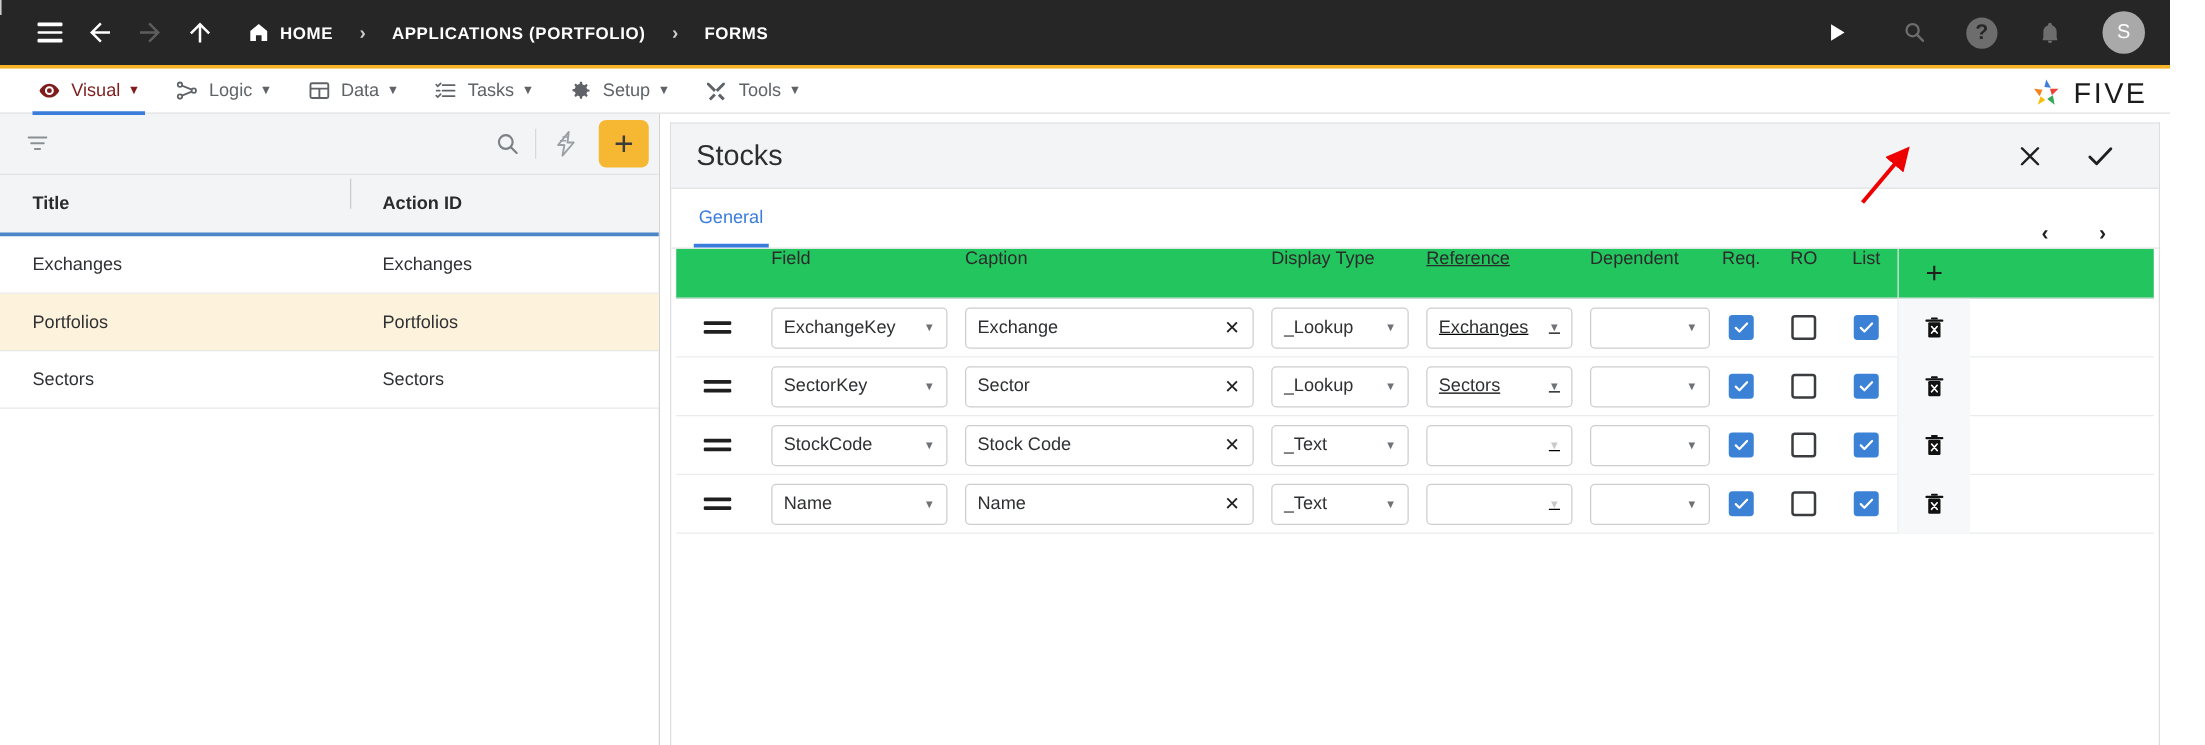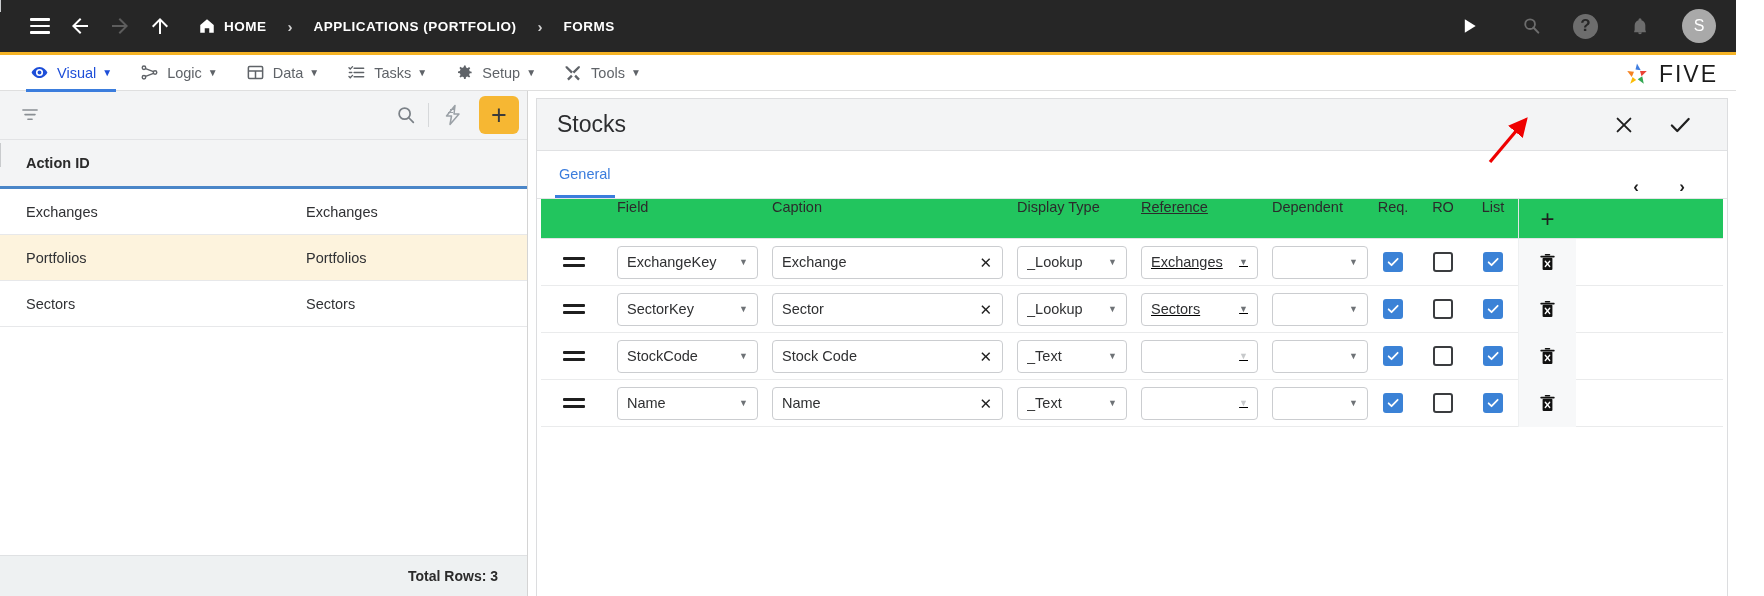--- a/index.html
+++ b/index.html
@@ -43,21 +43,21 @@
   .amberline{ height:3px;background:#f5b325; }
   .navbar{
     height:36px;background:#fff;display:flex;align-items:center;
     padding-left:16px;position:relative;border-bottom:1px solid #dfdfdf;
   }
   .navitem{
     display:flex;align-items:center;gap:8px;height:36px;padding:0 14px;
     color:#5f6368;font-size:14.5px;position:relative;white-space:nowrap;
   }
   .navitem .lbl{ display:flex;align-items:center;gap:6px; }
-  .navitem.active{ color:#1d4ed8; }
+  .navitem.active{ color:#7f1d1d; }
   .navitem.active:after{
     content:"";position:absolute;left:10px;right:10px;bottom:-1px;height:3px;background:#3b7ddd;
   }
   .caret{ font-size:10px; }
   .fivelogo{ position:absolute;right:18px;top:4px;display:flex;align-items:center;gap:7px; }
   .fivetxt{ font-size:23px;letter-spacing:2px;color:#1b1b1b;font-weight:300; }
 
   
   .workspace{ display:flex;height:505px;background:#ffffff; }
 
@@ -373,39 +373,39 @@
           <svg width="24" height="24" viewBox="0 0 24 24">
               <path d="M14 2.5L5.5 13h5L9 21.5 18 11h-5z" fill="none" stroke="currentColor" stroke-width="1.5" stroke-linejoin="round"></path>
               <path d="M9 6.5h5M7 9.5h5" stroke="currentColor" stroke-width="1.2"></path>
             </svg>
         </div>
         <div class="plusbtn">+</div>
       </div>
 
       <div class="lgrid">
         <div class="lghead">
+          <div class="c c-title">Title</div>
           <div class="c c-actionid">Action ID</div>
         </div>
 
         <div class="lgrow">
           <div class="c c-title">Exchanges</div>
           <div class="c c-actionid">Exchanges</div>
         </div>
         <div class="lgrow sel">
           <div class="c c-title">Portfolios</div>
           <div class="c c-actionid">Portfolios</div>
         </div>
         <div class="lgrow">
           <div class="c c-title">Sectors</div>
           <div class="c c-actionid">Sectors</div>
         </div>
 
         <div class="lgfill"></div>
 
-        <div class="lgfoot">Total Rows: 3</div>
       </div>
     </div>
 
     <div class="rightpanel">
       <div class="card">
 
         <div class="cardhead">
           <div class="cardtitle">Stocks</div>
           <div class="cardacts">
             <div class="act">

